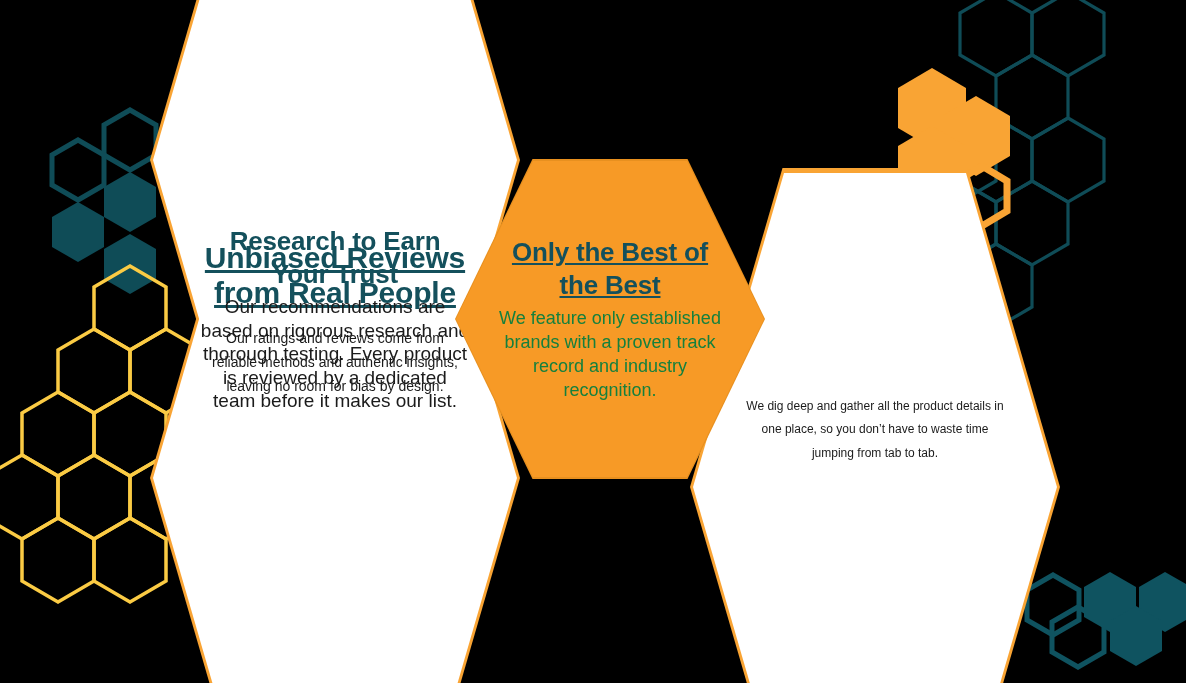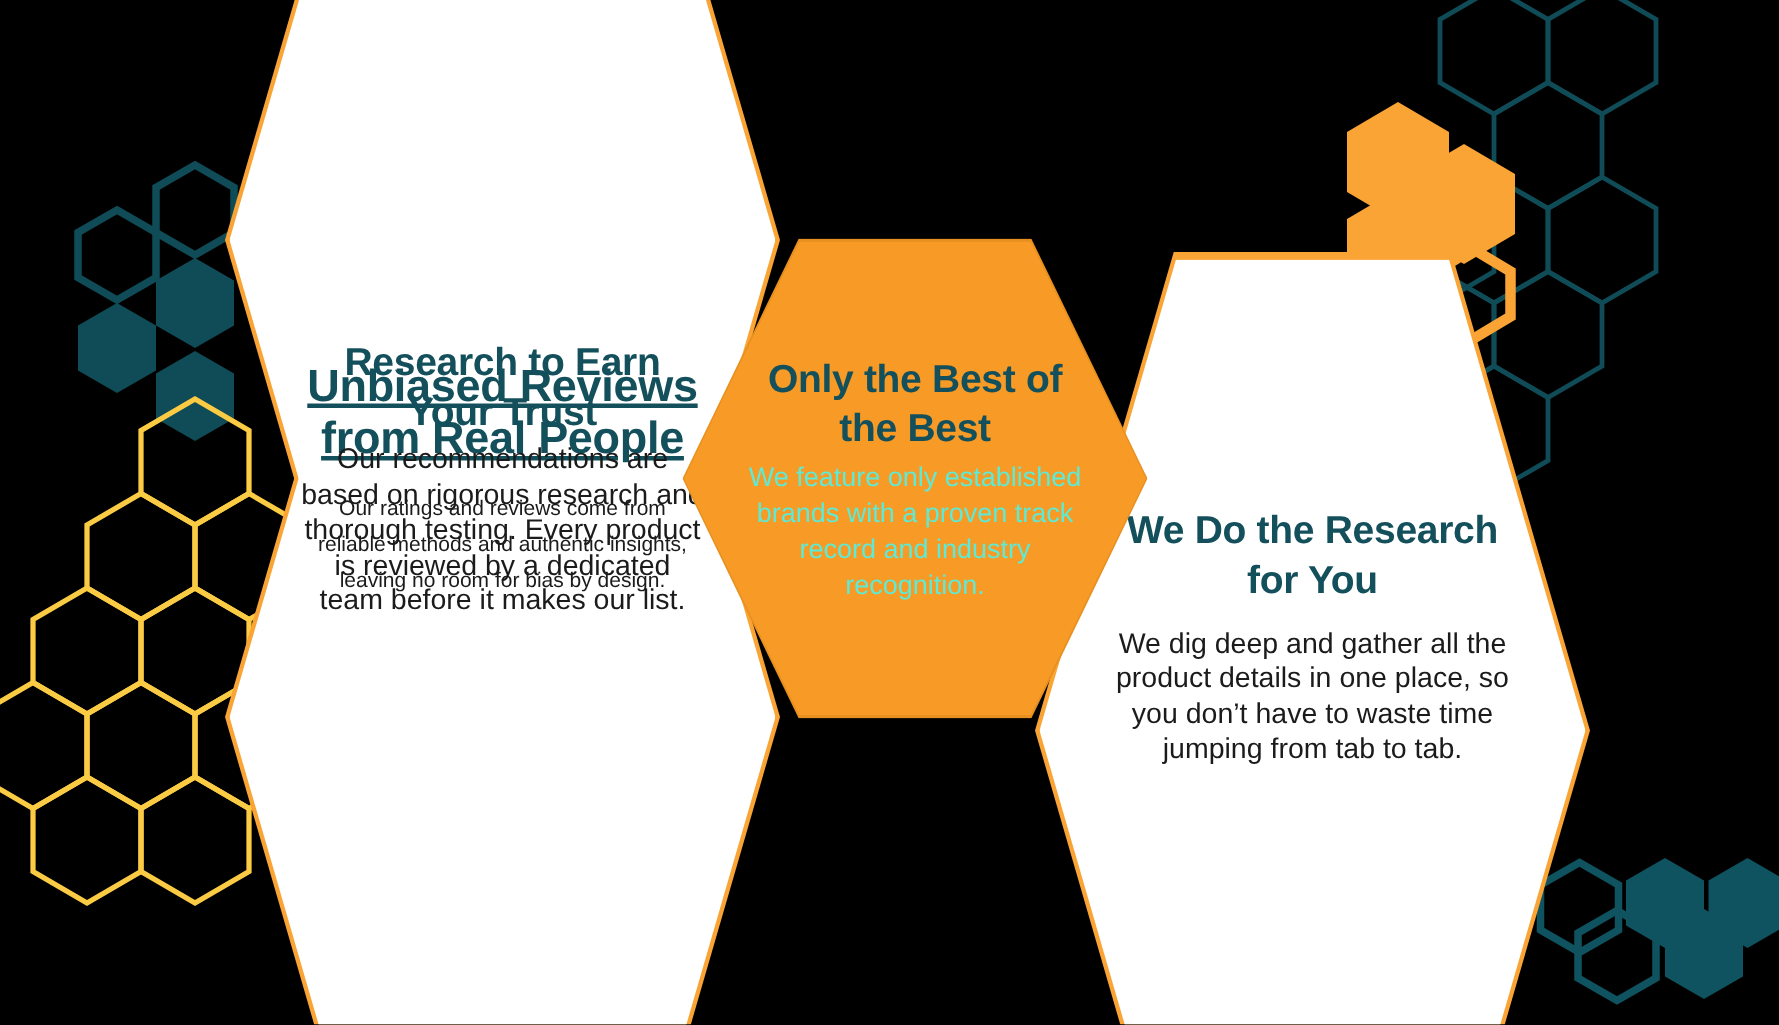--- a/index.html
+++ b/index.html
@@ -63,21 +63,21 @@
   .card-white .hex-fill {
     background: #FFFFFF;
     inset: 5px 3px;
   }
   
   .card-orange .hex-border { background: #E8901F; }
   .card-orange .hex-fill {
     background: #F79A26;
     inset: 2px 1px;
   }
-  .card-orange .hex-body { color: #5eead4; }
+  .card-orange .hex-body { color: #15803d; }
 
   
   #hex-unbiased {
     left: 150px;  top: -159px;  width: 370px; height: 638px;
   }
   #hex-unbiased .hex-content { transform: translateY(159px); }
 
   #hex-dedicated {
     left: 150px;  top: 159px;  width: 370px; height: 638px;
   }
@@ -92,25 +92,25 @@
     left: 690px;  top: 168px;  width: 370px; height: 638px;
   }
   #hex-research .hex-content { transform: translateY(-63px); }
 
   .t-unbiased  { font-size: 30px; line-height: 35px; margin-bottom: 16px; text-decoration: underline; }
   .b-unbiased  { font-size: 14px; line-height: 24px; width: 250px; }
 
   .t-dedicated { font-size: 26px; line-height: 33px; margin-bottom: 4px; }
   .b-dedicated { font-size: 19px; line-height: 23.5px; width: 270px; }
 
-  .t-best      { font-size: 26px; line-height: 33px; margin-bottom: 4px; }
+  .t-best      { font-size: 26px; line-height: 33px; margin-bottom: 4px; text-decoration: underline; }
   .b-best      { font-size: 18px; line-height: 24px; width: 240px; }
 
   .t-research  { font-size: 26px; line-height: 33px; margin-bottom: 3px; }
-  .b-research  { font-size: 19px; line-height: 23.5px; width: 265px; margin-top: 12px; }
+  .b-research  { font-size: 12px; line-height: 23.5px; width: 265px; margin-top: 12px; }
 </style>
 </head>
 <body>
 
 <div id="stage">
 
   <svg class="deco-layer" width="1186" height="683" viewBox="0 0 1186 683">
     <defs>
 
       <g id="hexdef"></g>
@@ -185,21 +185,20 @@
     <div class="hex-content">
       <div class="hex-title t-dedicated">Research to Earn Your Trust</div>
       <div class="hex-body b-dedicated">Our recommendations are based on rigorous research and thorough testing. Every product is reviewed by a dedicated team before it makes our list.</div>
     </div>
   </div>
 
   <div class="hexcard card-white" id="hex-research">
     <div class="hex-shape hex-border"></div>
     <div class="hex-shape hex-fill"></div>
     <div class="hex-content">
-      <div class="hex-title t-research">We Do the Research for You</div>
       <div class="hex-body b-research">We dig deep and gather all the product details in one place, so you don’t have to waste time jumping from tab to tab.</div>
     </div>
   </div>
 
   <div class="hexcard card-orange" id="hex-best">
     <div class="hex-shape hex-border"></div>
     <div class="hex-shape hex-fill"></div>
     <div class="hex-content">
       <div class="hex-title t-best">Only the Best of the Best</div>
       <div class="hex-body b-best">We feature only established brands with a proven track record and industry recognition.</div>

